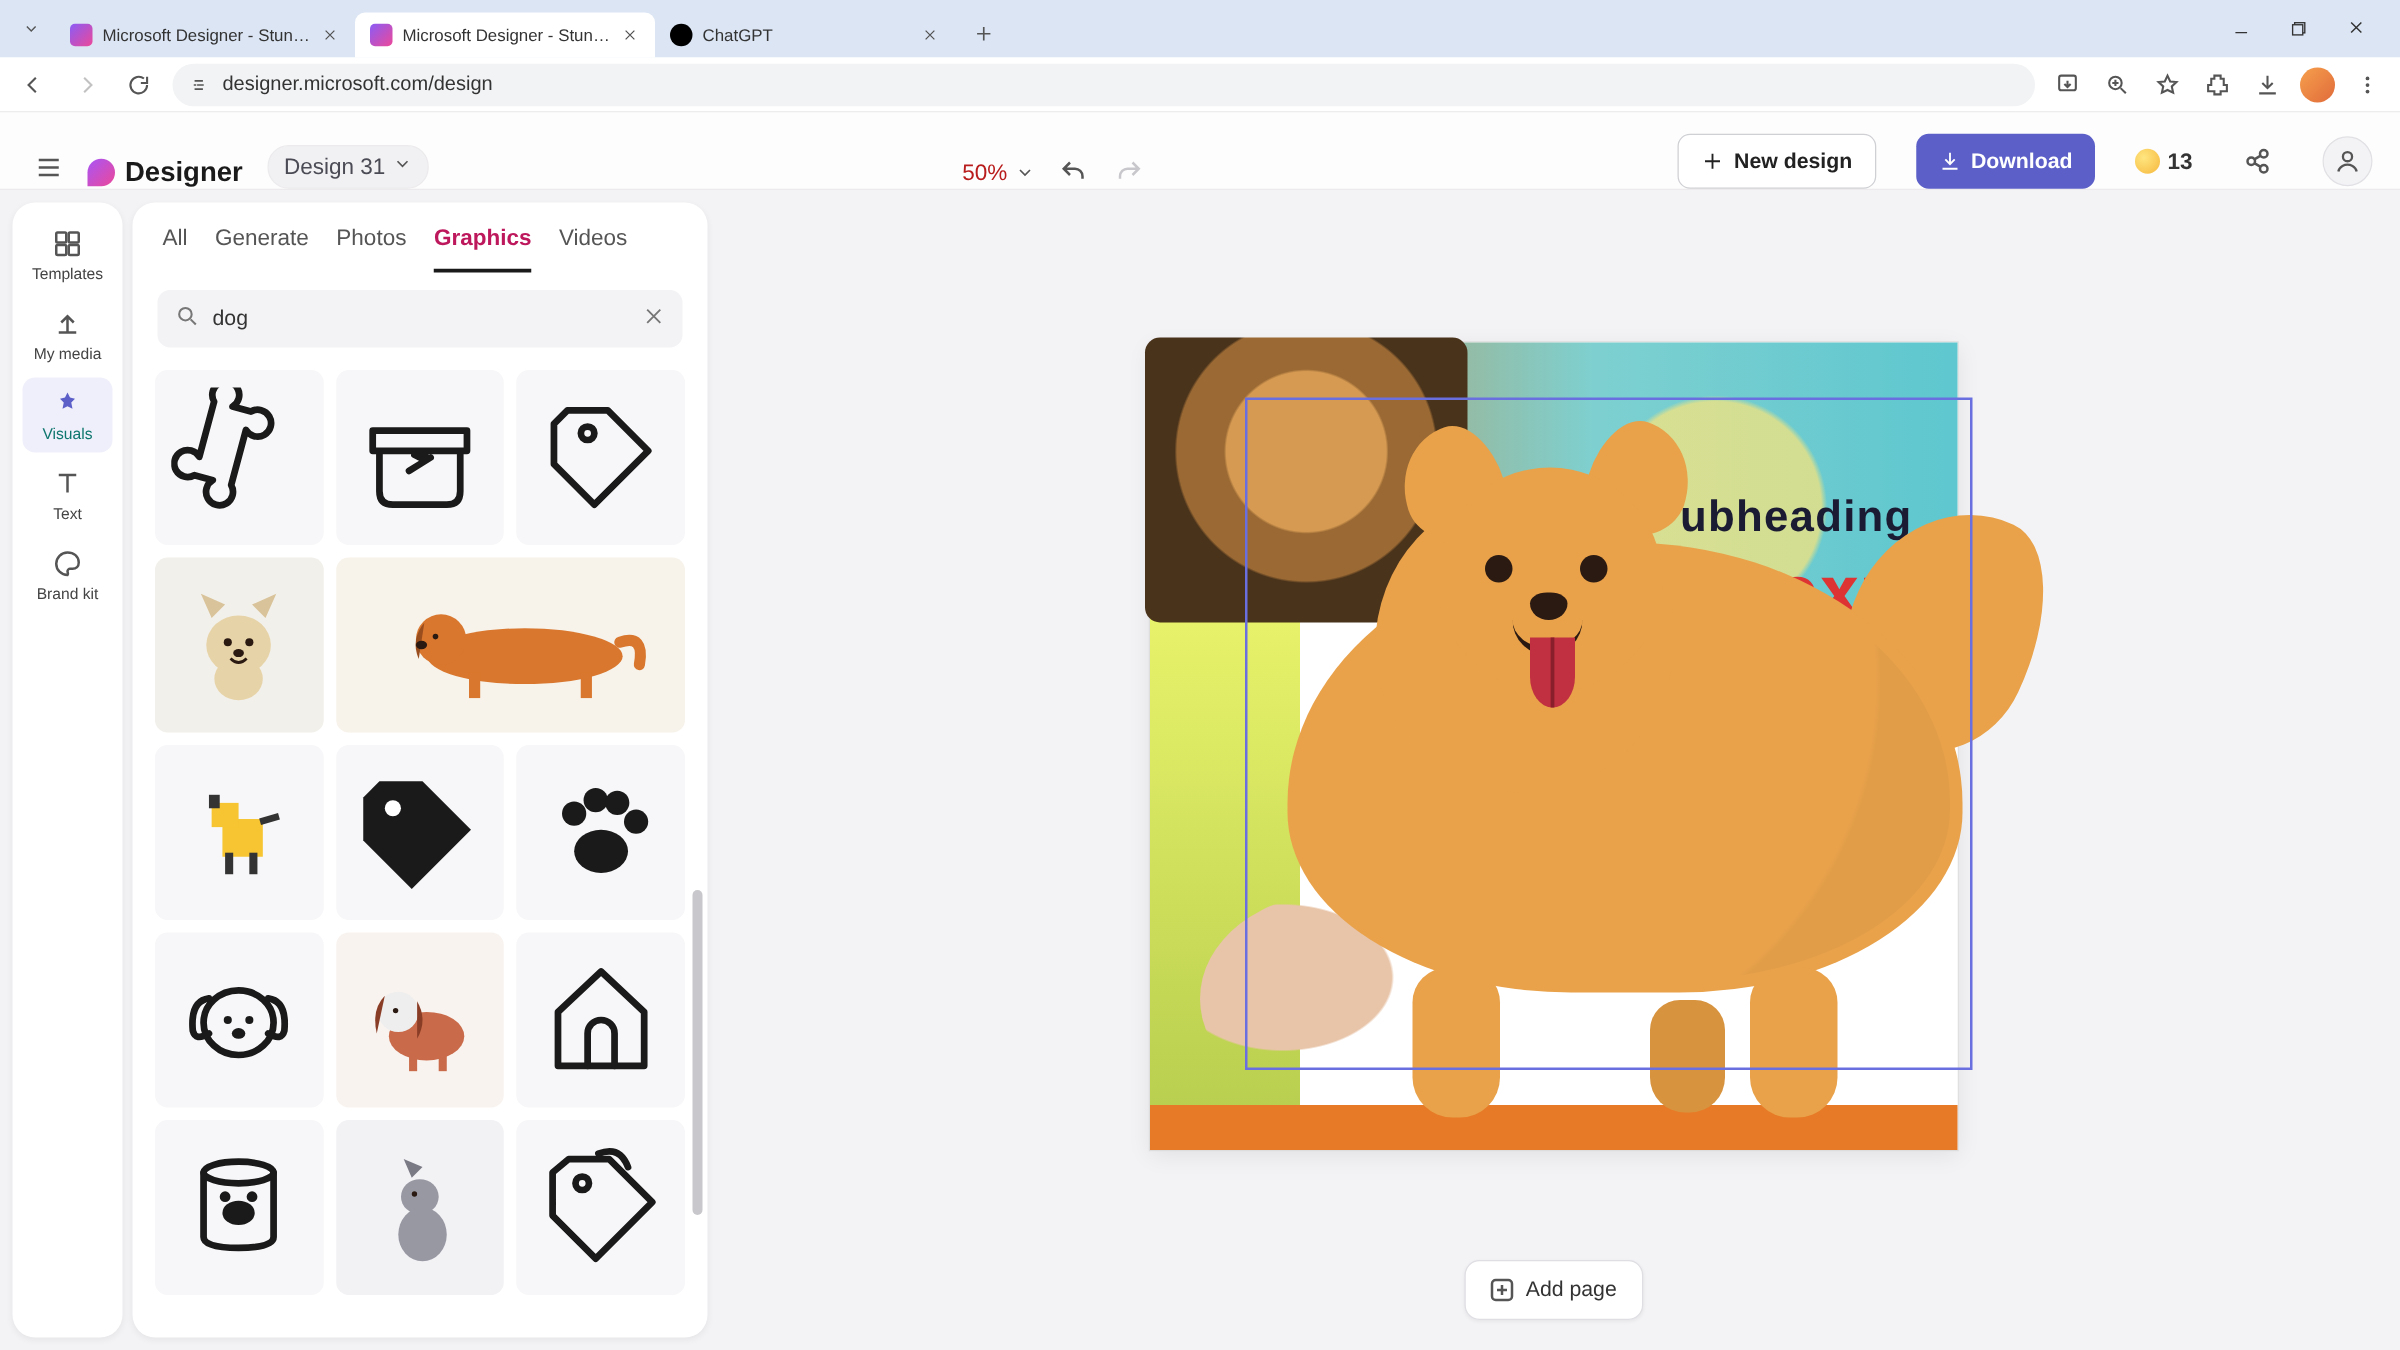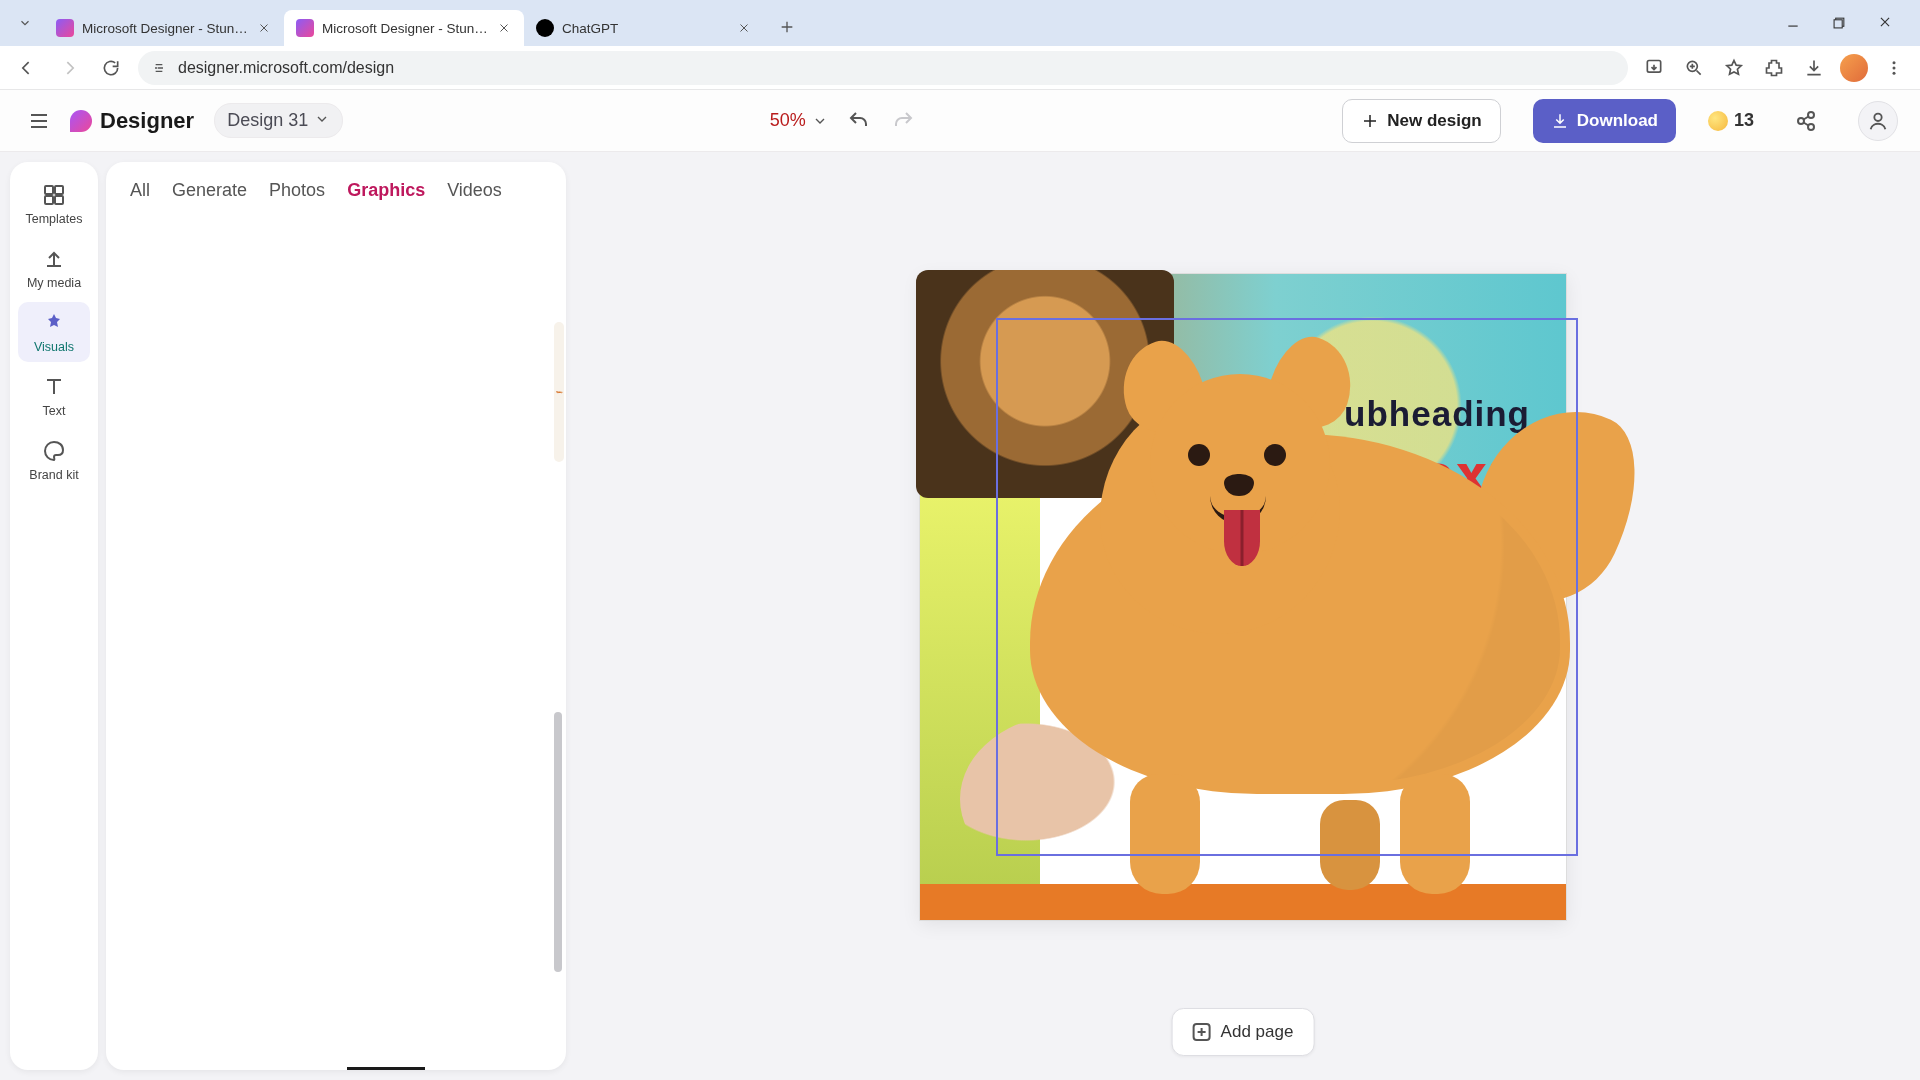--- a/index.html
+++ b/index.html
@@ -24,21 +24,21 @@
   .toolbar .navbtn { width: 30px; height: 30px; display: flex; align-items: center; justify-content: center; color: #555; border-radius: 50%; }
   .toolbar .navbtn.disabled { color: #c2c2c2; }
   .omnibox { flex: 1; height: 34px; background: #f1f3f4; border-radius: 18px; display: flex; align-items: center; padding: 0 12px; gap: 10px; font-size: 16px; color: #333; }
   .omnibox .siteinfo { width:18px;height:18px;display:flex;align-items:center;justify-content:center;color:#555;}
   .toolbar .right-icons { display: flex; gap: 12px; align-items: center; }
   .toolbar .right-icons .ico { width: 28px; height: 28px; display: flex; align-items: center; justify-content: center; color: #555; }
   .toolbar .avatar { width: 28px; height: 28px; border-radius: 50%; background: linear-gradient(135deg,#f6a04d,#e06b3a); }
   .toolbar .menu { width: 28px; height: 28px; display: flex; align-items: center; justify-content: center; color: #555; }
 
   
-  .appheader { height: 62px; background: #fdfdfd; border-bottom: 1px solid #eceaec; display: flex; align-items: center; padding: 0 22px; gap: 14px; }
+  .appheader { height: 62px; background: #fdfdfd; border-bottom: 1px solid #eceaec; display: flex; align-items: flex-end; padding: 0 22px; gap: 14px; }
   .appheader .hamburger { width: 34px; height: 34px; display:flex;align-items:center;justify-content:center;color:#555;}
   .appheader .logo { display: flex; align-items: center; gap: 8px; }
   .appheader .logo .mark { width: 22px; height: 22px; position:relative; }
   .appheader .logo .mark::before{content:"";position:absolute;inset:0;border-radius:50% 50% 50% 0;background:linear-gradient(135deg,#a855f7,#ec4899);}
   .appheader .logo .word { font-weight: 700; font-size: 22px; color: #1a1a1a; }
   .designname-wrap { display:flex;align-items:center;gap:6px;background:#f1f1f3;border:1px solid #eceaec;padding:6px 12px;border-radius:17px;margin-left:6px;}
   .designname-wrap .name { font-size: 18px; color: #4b4b55; }
   .designname-wrap .chev { color:#4b4b55; }
   .center-controls { flex:1; display:flex; align-items:center; justify-content:center; gap:18px; }
   .zoom { display:flex; align-items:center; gap:6px; font-size:18px; color:#b91c1c; }
@@ -54,21 +54,21 @@
   .iconbtn { width:40px;height:40px;display:flex;align-items:center;justify-content:center;color:#555;}
   .profilebtn{width:40px;height:40px;border-radius:50%;background:#f3f3f6;display:flex;align-items:center;justify-content:center;color:#555;border:1px solid #e1e1e5;}
 
   
   .workspace { position:absolute; left:0; right:0; top:152px; bottom:0; background:#f3f3f6; display:flex; }
   .leftrail { width:88px; background:#fff; border-radius:18px; margin:10px 0 10px 10px; box-shadow:0 2px 6px rgba(0,0,0,0.06); display:flex; flex-direction:column; align-items:center; padding:12px 0; gap:4px; }
   .rail-item { width:72px; padding:8px 0; display:flex; flex-direction:column; align-items:center; gap:4px; border-radius:10px; font-size:12.5px; color:#444; }
   .rail-item.active { background:#efeffb; color:#0f766e; }
   .rail-item .rico { width:26px;height:26px;display:flex;align-items:center;justify-content:center; }
 
-  .panel { width:460px; background:#fff; border-radius:18px; margin:10px 0 10px 8px; box-shadow:0 2px 6px rgba(0,0,0,0.06); display:flex; overflow:hidden; position:relative;}
+  .panel { width:460px; background:#fff; border-radius:18px; margin:10px 0 10px 8px; box-shadow:0 2px 6px rgba(0,0,0,0.06); display:flex; flex-direction:column; overflow:hidden; position:relative;}
   .panel-tabs { display:flex; gap:22px; padding:18px 24px 0; font-size:18px; color:#555; }
   .panel-tabs .ptab { padding-bottom:14px; }
   .panel-tabs .ptab.active { color:#be185d; font-weight:700; border-bottom:3px solid #1a1a1a; }
   .searchwrap { margin:14px 20px 8px; height:46px; background:#f3f3f6; border-radius:10px; display:flex; align-items:center; padding:0 14px; gap:10px; color:#555; font-size:17px; }
   .searchwrap input { flex:1; border:none; background:transparent; font-size:17px; color:#333; outline:none; }
   .searchwrap .clear { color:#777; }
   .results { flex:1; overflow:hidden; padding:10px 18px 0; }
   .grid { display:grid; grid-template-columns:repeat(3,1fr); gap:10px; grid-auto-rows:140px; }
   .cell { background:#f7f7f9; border-radius:10px; display:flex; align-items:center; justify-content:center; overflow:hidden; }
   .cell.span2 { grid-column: span 2; }
@@ -362,20 +362,30 @@
   </div>
 
   <div class="panel">
     <div class="panel-tabs">
       <div class="ptab"><span>All</span></div>
       <div class="ptab"><span>Generate</span></div>
       <div class="ptab"><span>Photos</span></div>
       <div class="ptab active"><span>Graphics</span></div>
       <div class="ptab"><span>Videos</span></div>
     </div>
+    <div class="searchwrap">
+      <span><svg width="20" height="20" viewBox="0 0 24 24">
+            <circle cx="10" cy="10" r="6" fill="none" stroke="#777" stroke-width="2"></circle>
+            <path d="M15 15l5 5" stroke="#777" stroke-width="2"></path>
+          </svg></span>
+      <input type="text" placeholder="Search" value="dog" style="">
+      <span class="clear"><svg width="18" height="18" viewBox="0 0 24 24">
+            <path d="M5 5l14 14M19 5L5 19" stroke="#777" stroke-width="2"></path>
+          </svg></span>
+    </div>
     <div class="results">
       <div class="grid">
         <div class="cell">
           <svg viewBox="0 0 100 100">
               <path class="str" d="M25 35a10 10 0 1 0-10 10l10 10a10 10 0 1 0 10 10l30-30a10 10 0 1 0 10-10l-10-10a10 10 0 1 0-10-10z" transform="rotate(-30 50 50)"></path>
             </svg>
         </div>
         <div class="cell">
           <svg viewBox="0 0 100 100">
               <path class="str" d="M20 45v30q0 10 10 10h40q10 0 10-10V45z M15 30h70v15H15z"></path>

